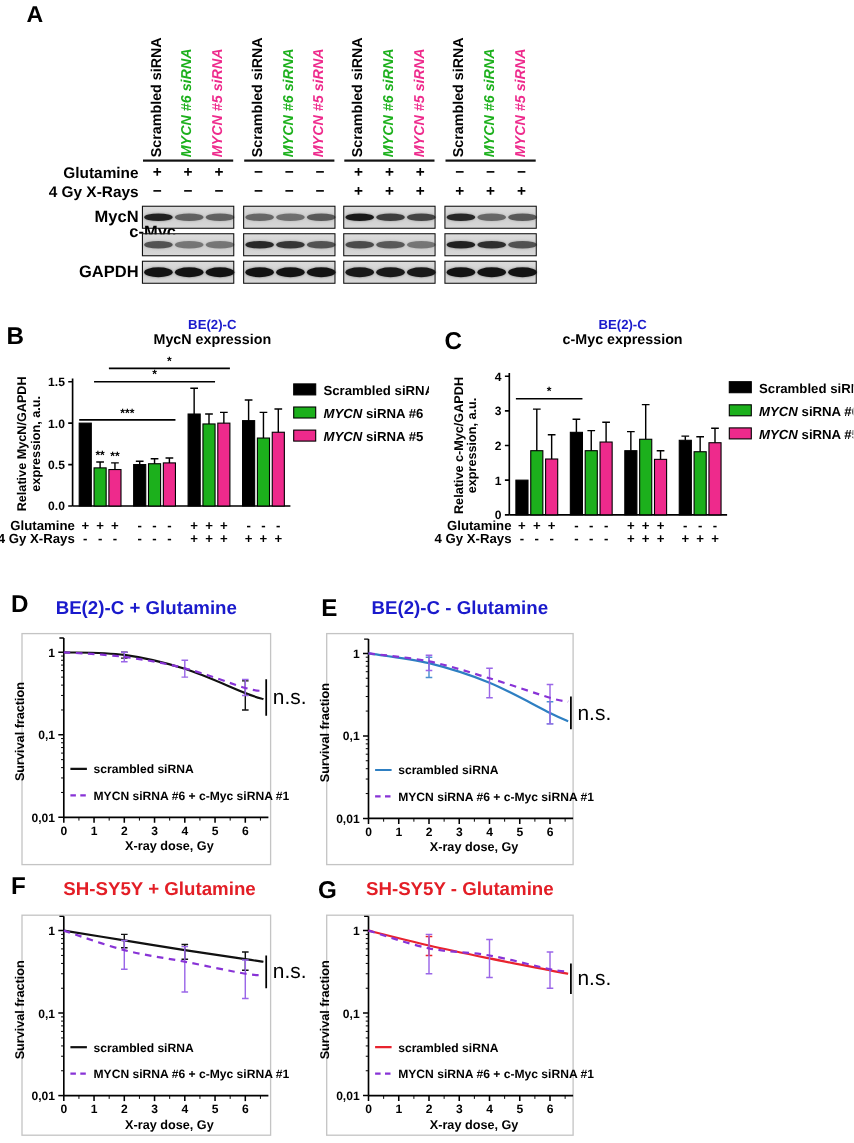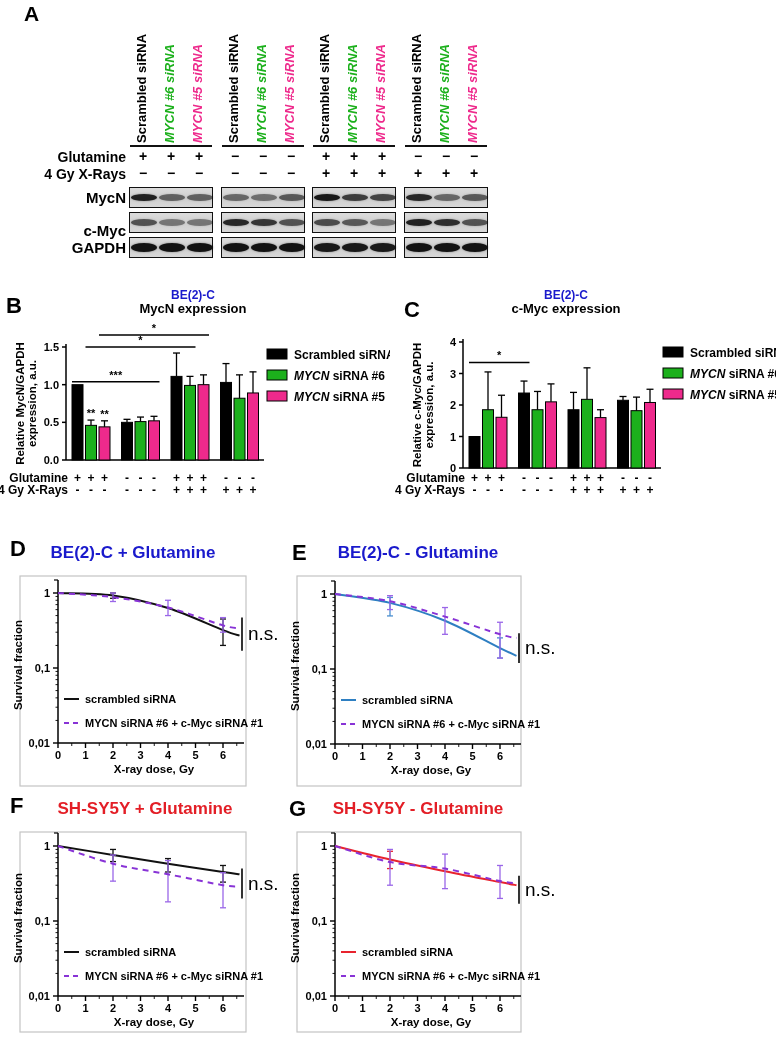--- a/index.html
+++ b/index.html
@@ -107,21 +107,21 @@
       <div class="blotbox" style="left: 312px; top: 187px; width: 84px; height: 21px;">
         <div class="band" style="left: 1px; top: 6px; width: 26px; height: 7px; background: rgba(12, 12, 12, 0.933); box-shadow: rgba(30, 30, 30, 0.475) 0px 0px 2px;"></div>
         <div class="band" style="left: 29px; top: 6px; width: 26px; height: 7px; background: rgba(12, 12, 12, 0.753); box-shadow: rgba(30, 30, 30, 0.35) 0px 0px 2px;"></div>
         <div class="band" style="left: 57px; top: 6px; width: 26px; height: 7px; background: rgba(12, 12, 12, 0.718); box-shadow: rgba(30, 30, 30, 0.325) 0px 0px 2px;"></div>
       </div>
       <div class="blotbox" style="left: 404px; top: 187px; width: 84px; height: 21px;">
         <div class="band" style="left: 1px; top: 6px; width: 26px; height: 7px; background: rgba(12, 12, 12, 0.863); box-shadow: rgba(30, 30, 30, 0.424) 0px 0px 2px;"></div>
         <div class="band" style="left: 29px; top: 6px; width: 26px; height: 7px; background: rgba(12, 12, 12, 0.537); box-shadow: rgba(30, 30, 30, 0.2) 0px 0px 2px;"></div>
         <div class="band" style="left: 57px; top: 6px; width: 26px; height: 7px; background: rgba(12, 12, 12, 0.61); box-shadow: rgba(30, 30, 30, 0.25) 0px 0px 2px;"></div>
       </div>
-      <div class="rowlab blotlab" style="top: 222px;">c-Myc</div>
+      <div class="rowlab blotlab" style="top: 202px; margin-left: 34px;">c-Myc</div>
       <div class="blotbox" style="left: 129px; top: 212px; width: 84px; height: 21px;">
         <div class="band" style="left: 1px; top: 6px; width: 26px; height: 7px; background: rgba(12, 12, 12, 0.647); box-shadow: rgba(30, 30, 30, 0.275) 0px 0px 2px;"></div>
         <div class="band" style="left: 29px; top: 6px; width: 26px; height: 7px; background: rgba(12, 12, 12, 0.467); box-shadow: rgba(30, 30, 30, 0.15) 0px 0px 2px;"></div>
         <div class="band" style="left: 57px; top: 6px; width: 26px; height: 7px; background: rgba(12, 12, 12, 0.467); box-shadow: rgba(30, 30, 30, 0.15) 0px 0px 2px;"></div>
       </div>
       <div class="blotbox" style="left: 221px; top: 212px; width: 84px; height: 21px;">
         <div class="band" style="left: 1px; top: 6px; width: 26px; height: 7px; background: rgba(12, 12, 12, 0.863); box-shadow: rgba(30, 30, 30, 0.424) 0px 0px 2px;"></div>
         <div class="band" style="left: 29px; top: 6px; width: 26px; height: 7px; background: rgba(12, 12, 12, 0.79); box-shadow: rgba(30, 30, 30, 0.376) 0px 0px 2px;"></div>
         <div class="band" style="left: 57px; top: 6px; width: 26px; height: 7px; background: rgba(12, 12, 12, 0.647); box-shadow: rgba(30, 30, 30, 0.275) 0px 0px 2px;"></div>
       </div>

